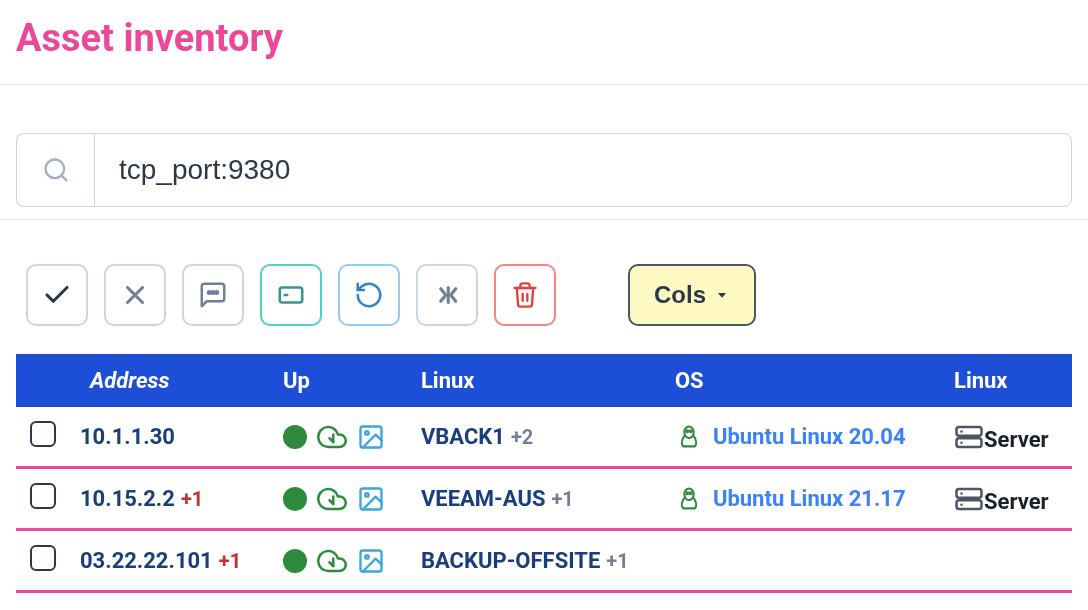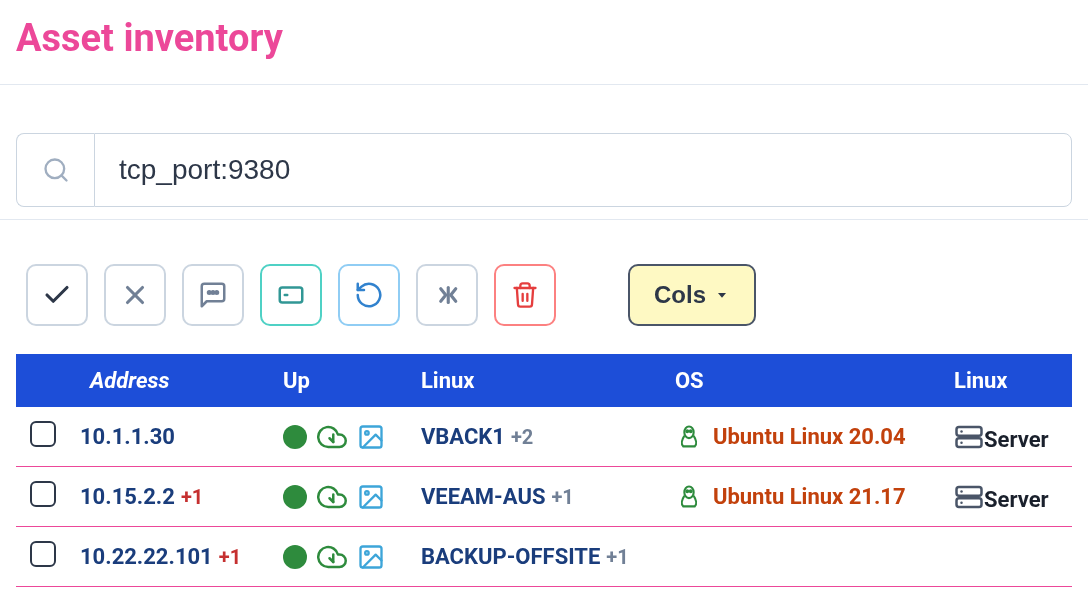--- a/index.html
+++ b/index.html
@@ -129,21 +129,21 @@
       white-space: nowrap;
     }
     th.address-col {
       font-style: italic;
       padding-left: 22px;
     }
     th.check-col {
       width: 50px;
     }
     tbody tr {
-      border-bottom: 1px solid #ec4899;
+      border-bottom: 3px solid #ec4899;
     }
     td {
       padding: 14px 12px;
       font-size: 22px;
       vertical-align: middle;
       white-space: nowrap;
     }
     td.check-col {
       padding-left: 14px;
     }
@@ -185,21 +185,21 @@
       background: #2e8b3d;
       display: inline-block;
     }
     .os-cell {
       display: flex;
       align-items: center;
       gap: 10px;
     }
     .os-text {
       font-weight: 700;
-      color: #c2410c;
+      color: #3b82f6;
     }
     .type-cell {
       display: flex;
       align-items: flex-end;
     }
     .type-text {
       font-weight: 700;
       color: #1a202c;
     }
     svg {
@@ -378,21 +378,21 @@
                   <rect x="2" y="13" width="20" height="7" rx="2"></rect>
                   <line x1="6" y1="7.5" x2="6.01" y2="7.5"></line>
                   <line x1="6" y1="16.5" x2="6.01" y2="16.5"></line>
                 </svg>
                 <span class="type-text">Server</span>
               </div>
             </td>
           </tr>
           <tr>
             <td class="check-col"><span class="checkbox"></span></td>
-            <td><a class="link">10.22.22.101</a><span class="extra-badge">+1</span></td>
+            <td><a class="link">03.22.22.101</a><span class="extra-badge">+1</span></td>
             <td>
               <div class="status-cell">
                 <span class="dot-green"></span>
                 <svg width="30" height="30" viewBox="0 0 24 24" fill="none" stroke="#2e8b3d" stroke-width="2" stroke-linecap="round" stroke-linejoin="round">
                   <path d="M18 10h-1.26A8 8 0 1 0 9 20h9a5 5 0 0 0 0-10z"></path>
                   <polyline points="10 13 13 16 10 13"></polyline>
                   <line x1="13" y1="16" x2="13" y2="10"></line>
                 </svg>
                 <svg width="28" height="28" viewBox="0 0 24 24" fill="none" stroke="#3da5d9" stroke-width="2" stroke-linecap="round" stroke-linejoin="round">
                   <rect x="3" y="3" width="18" height="18" rx="2"></rect>

